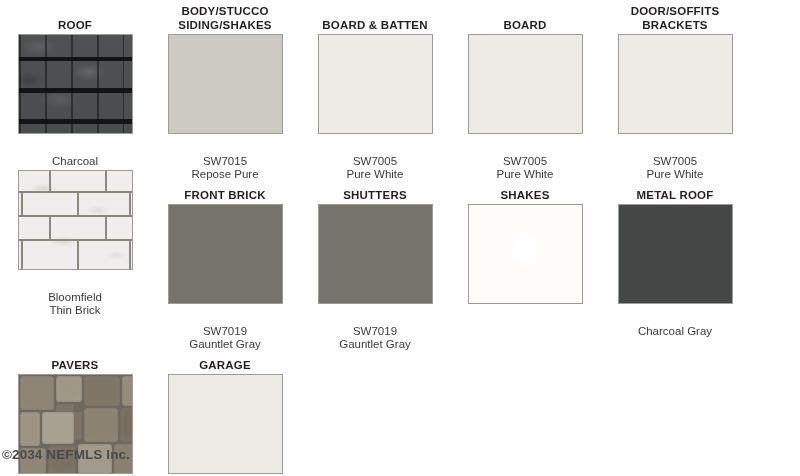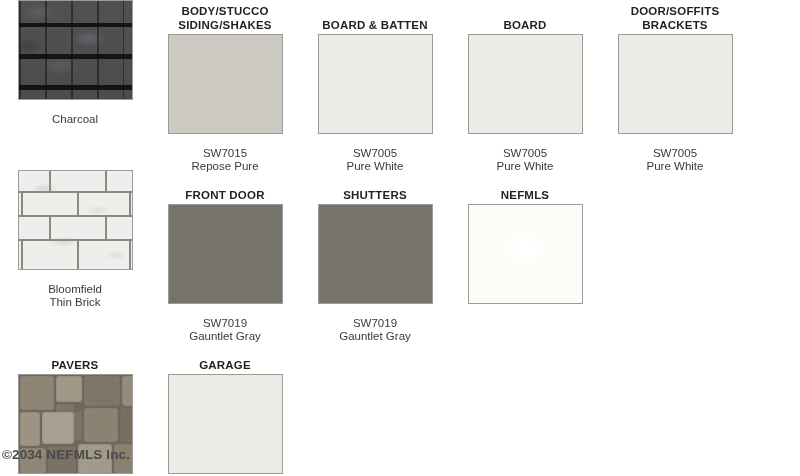--- a/index.html
+++ b/index.html
@@ -63,21 +63,21 @@
     padding-top:5px;
     width:150px;
     box-sizing:border-box;
     text-align:center;
   }
   .cap{
     font-size:11.5px;
     line-height:13px;
     color:#3a3a3c;
     white-space:pre-line;
-    margin:8px;
+    margin:16px;
   }
 
   
   .tex-shingle{
     background:
       
       linear-gradient(to bottom,
         rgba(0,0,0,0) 0 22%,
         rgba(10,10,12,.85) 22% 27%,
         rgba(0,0,0,0) 27% 54%,
@@ -147,20 +147,23 @@
   }
 </style>
 </head>
 <body>
 
 <div class="board">
 
   <div class="row">
 
     <div class="cell">
+      <div class="hdr-wrap">
+        <div class="hdr">ROOF</div>
+      </div>
       <div class="swatch">
         <div class="tex-shingle"></div>
       </div>
       <div class="cap-wrap">
         <div class="cap">Charcoal</div>
       </div>
     </div>
 
     <div class="cell">
       <div class="hdr-wrap">
@@ -240,21 +243,21 @@
         </div>
       </div>
       <div class="cap-wrap">
         <div class="cap">Bloomfield
 Thin Brick</div>
       </div>
     </div>
 
     <div class="cell">
       <div class="hdr-wrap">
-        <div class="hdr">FRONT DOOR</div>
+        <div class="hdr">FRONT BRICK</div>
       </div>
       <div class="swatch">
         <div class="flat" id="f-1-1" style="background: rgb(118, 115, 108);"></div>
       </div>
       <div class="cap-wrap">
         <div class="cap">SW7019
 Gauntlet Gray</div>
       </div>
     </div>
 
@@ -266,28 +269,39 @@
         <div class="flat" id="f-1-2" style="background: rgb(118, 115, 108);"></div>
       </div>
       <div class="cap-wrap">
         <div class="cap">SW7019
 Gauntlet Gray</div>
       </div>
     </div>
 
     <div class="cell">
       <div class="hdr-wrap">
-        <div class="hdr">NEFMLS</div>
+        <div class="hdr">SHAKES</div>
       </div>
       <div class="swatch">
         <div class="flat" id="f-1-3" style="background: rgb(253, 252, 248);"></div>
         <div class="win-glow"></div>
       </div>
     </div>
 
+    <div class="cell">
+      <div class="hdr-wrap">
+        <div class="hdr">METAL ROOF</div>
+      </div>
+      <div class="swatch">
+        <div class="flat" id="f-1-4" style="background: rgb(68, 71, 70);"></div>
+      </div>
+      <div class="cap-wrap">
+        <div class="cap">Charcoal Gray</div>
+      </div>
+    </div>
 
   </div>
 
   <div class="row">
 
     <div class="cell">
       <div class="hdr-wrap">
         <div class="hdr">PAVERS</div>
       </div>
       <div class="swatch">

